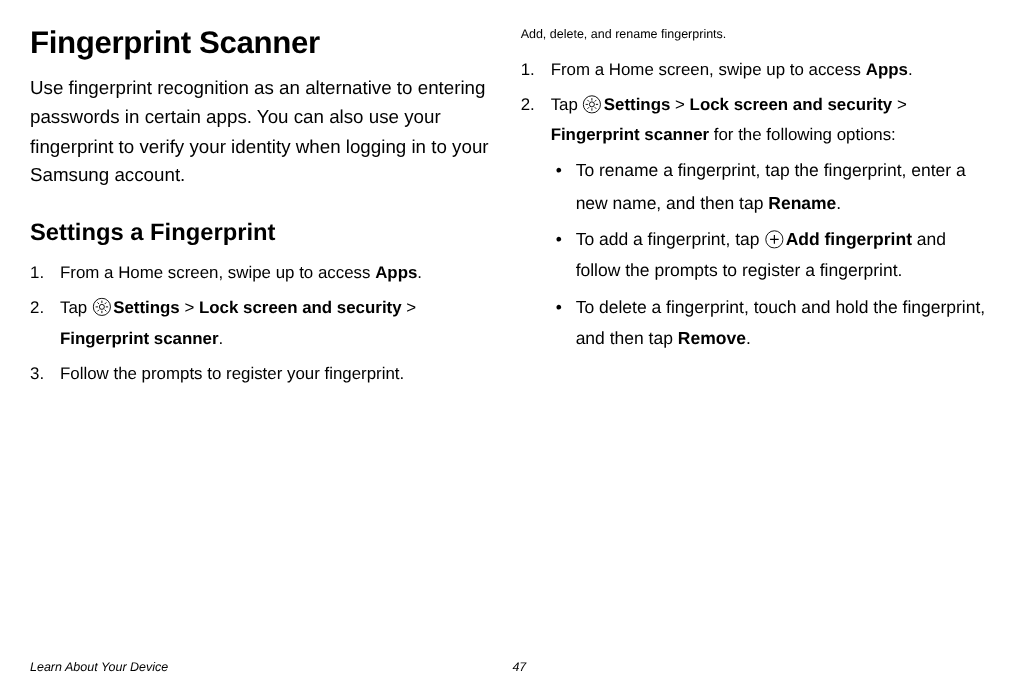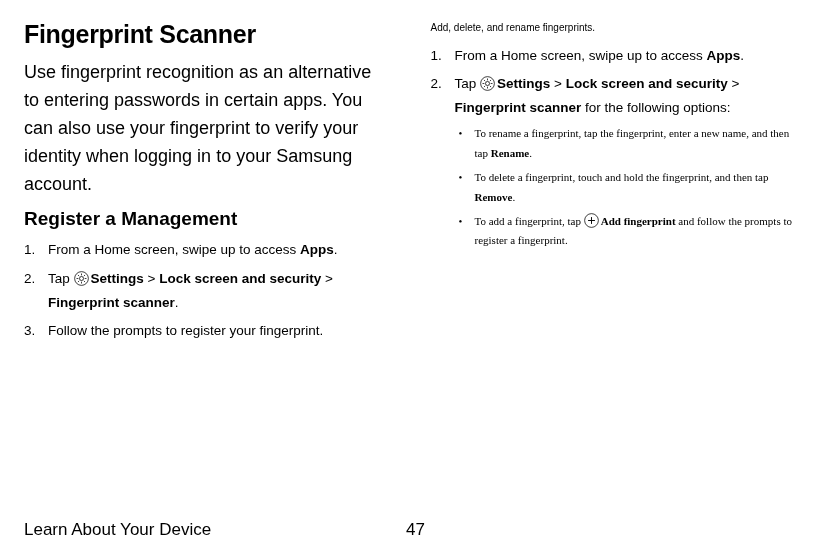--- a/index.html
+++ b/index.html
@@ -10,21 +10,21 @@
     body {
       width: 817px;
       height: 558px;
       font-family: Arial, Helvetica, sans-serif;
       color: #000;
       padding: 20px 24px 0 24px;
       position: relative;
     }
     .columns {
       display: flex;
-      gap: 44px;
+      gap: 16px;
     }
     .col {
       flex: 1;
       min-width: 0;
     }
     h1 {
       font-size: 25px;
       font-weight: 900;
       margin-bottom: 10px;
       letter-spacing: -0.3px;
@@ -32,23 +32,23 @@
     h2 {
       font-size: 19px;
       font-weight: 700;
       margin-bottom: 8px;
       margin-top: 6px;
     }
     h2.right-title {
       margin-top: 2px;
     }
     p.intro {
-      font-size: 18px;
+      font-size: 15px;
       line-height: 1.55;
-      margin-bottom: 10px;
+      margin-bottom: 24px;
     }
     p.desc {
       font-size: 10px;
       line-height: 1.55;
       margin-bottom: 8px;
     }
     ol {
       list-style: none;
       counter-reset: item;
       padding-left: 0;
@@ -66,26 +66,25 @@
       position: absolute;
       left: 0;
       top: 0;
     }
     ul.bullets {
       list-style: none;
       padding-left: 0;
       margin-top: 4px;
     }
     ul.bullets > li {
-      font-size: 11px;
+      font-size: 14px;
       line-height: 1.8;
       padding-left: 20px;
       position: relative;
       margin-bottom: 4px;
-      font-family: Liberation Serif, serif;
     }
     ul.bullets > li::before {
       content: "•";
       position: absolute;
       left: 4px;
       top: 0;
     }
     .bold {
       font-weight: 700;
     }
@@ -102,21 +101,22 @@
       height: 15px;
       vertical-align: -3px;
       margin-right: 2px;
     }
     .footer {
       position: absolute;
       bottom: 18px;
       left: 24px;
       right: 24px;
       display: flex;
-      font-size: 17px;
+      font-size: 10px;
+      font-style: italic;
     }
     .footer-left {
       flex: 1;
     }
     .footer-center {
       flex: 1;
       text-align: center;
       padding-left: 14px;
     }
     .footer-right {
@@ -124,21 +124,21 @@
     }
   </style>
 </head>
 <body>
 
 <div class="columns">
   <div class="col">
     <h1>Fingerprint Scanner</h1>
     <p class="intro">Use fingerprint recognition as an alternative to entering passwords in certain apps. You can also use your fingerprint to verify your identity when logging in to your Samsung account.</p>
 
-    <h2>Register a Management</h2>
+    <h2>Settings a Fingerprint</h2>
 
     <ol>
       <li>
         <span>From a Home screen, swipe up to access </span><span class="bold">Apps</span><span>.</span>
       </li>
       <li>
         <span>Tap </span><span class="settings-icon"><svg viewBox="0 0 24 24">
               <circle cx="12" cy="12" r="11" fill="none" stroke="#000" stroke-width="1.2"></circle>
               <circle cx="12" cy="12" r="3.2" fill="none" stroke="#000" stroke-width="1.2"></circle>
               <g stroke="#000" stroke-width="1.2">
@@ -180,29 +180,29 @@
                 <line x1="6.3" y1="17.7" x2="8.4" y2="15.6"></line>
                 <line x1="15.6" y1="8.4" x2="17.7" y2="6.3"></line>
               </g>
             </svg></span><span class="bold">Settings </span><span>&gt; </span><span class="bold">Lock screen and security </span><span>&gt; </span><span class="bold">Fingerprint scanner</span><span> for the following options:</span>
 
         <ul class="bullets">
           <li>
             <span>To rename a fingerprint, tap the fingerprint, enter a new name, and then tap </span><span class="bold">Rename</span><span>.</span>
           </li>
           <li>
-            <span>To delete a fingerprint, touch and hold the fingerprint, and then tap </span><span class="bold">Remove</span><span>.</span>
-          </li>
-          <li>
             <span>To add a fingerprint, tap </span><span class="plus-icon"><svg viewBox="0 0 24 24">
                   <circle cx="12" cy="12" r="11" fill="none" stroke="#000" stroke-width="1.2"></circle>
                   <line x1="12" y1="6.5" x2="12" y2="17.5" stroke="#000" stroke-width="1.5"></line>
                   <line x1="6.5" y1="12" x2="17.5" y2="12" stroke="#000" stroke-width="1.5"></line>
                 </svg></span><span class="bold">Add fingerprint</span><span> and follow the prompts to register a fingerprint.</span>
           </li>
+          <li>
+            <span>To delete a fingerprint, touch and hold the fingerprint, and then tap </span><span class="bold">Remove</span><span>.</span>
+          </li>
         </ul>
       </li>
     </ol>
   </div>
 </div>
 
 <div class="footer">
   <div class="footer-left">Learn About Your Device</div>
   <div class="footer-center">47</div>
   <div class="footer-right"></div>

